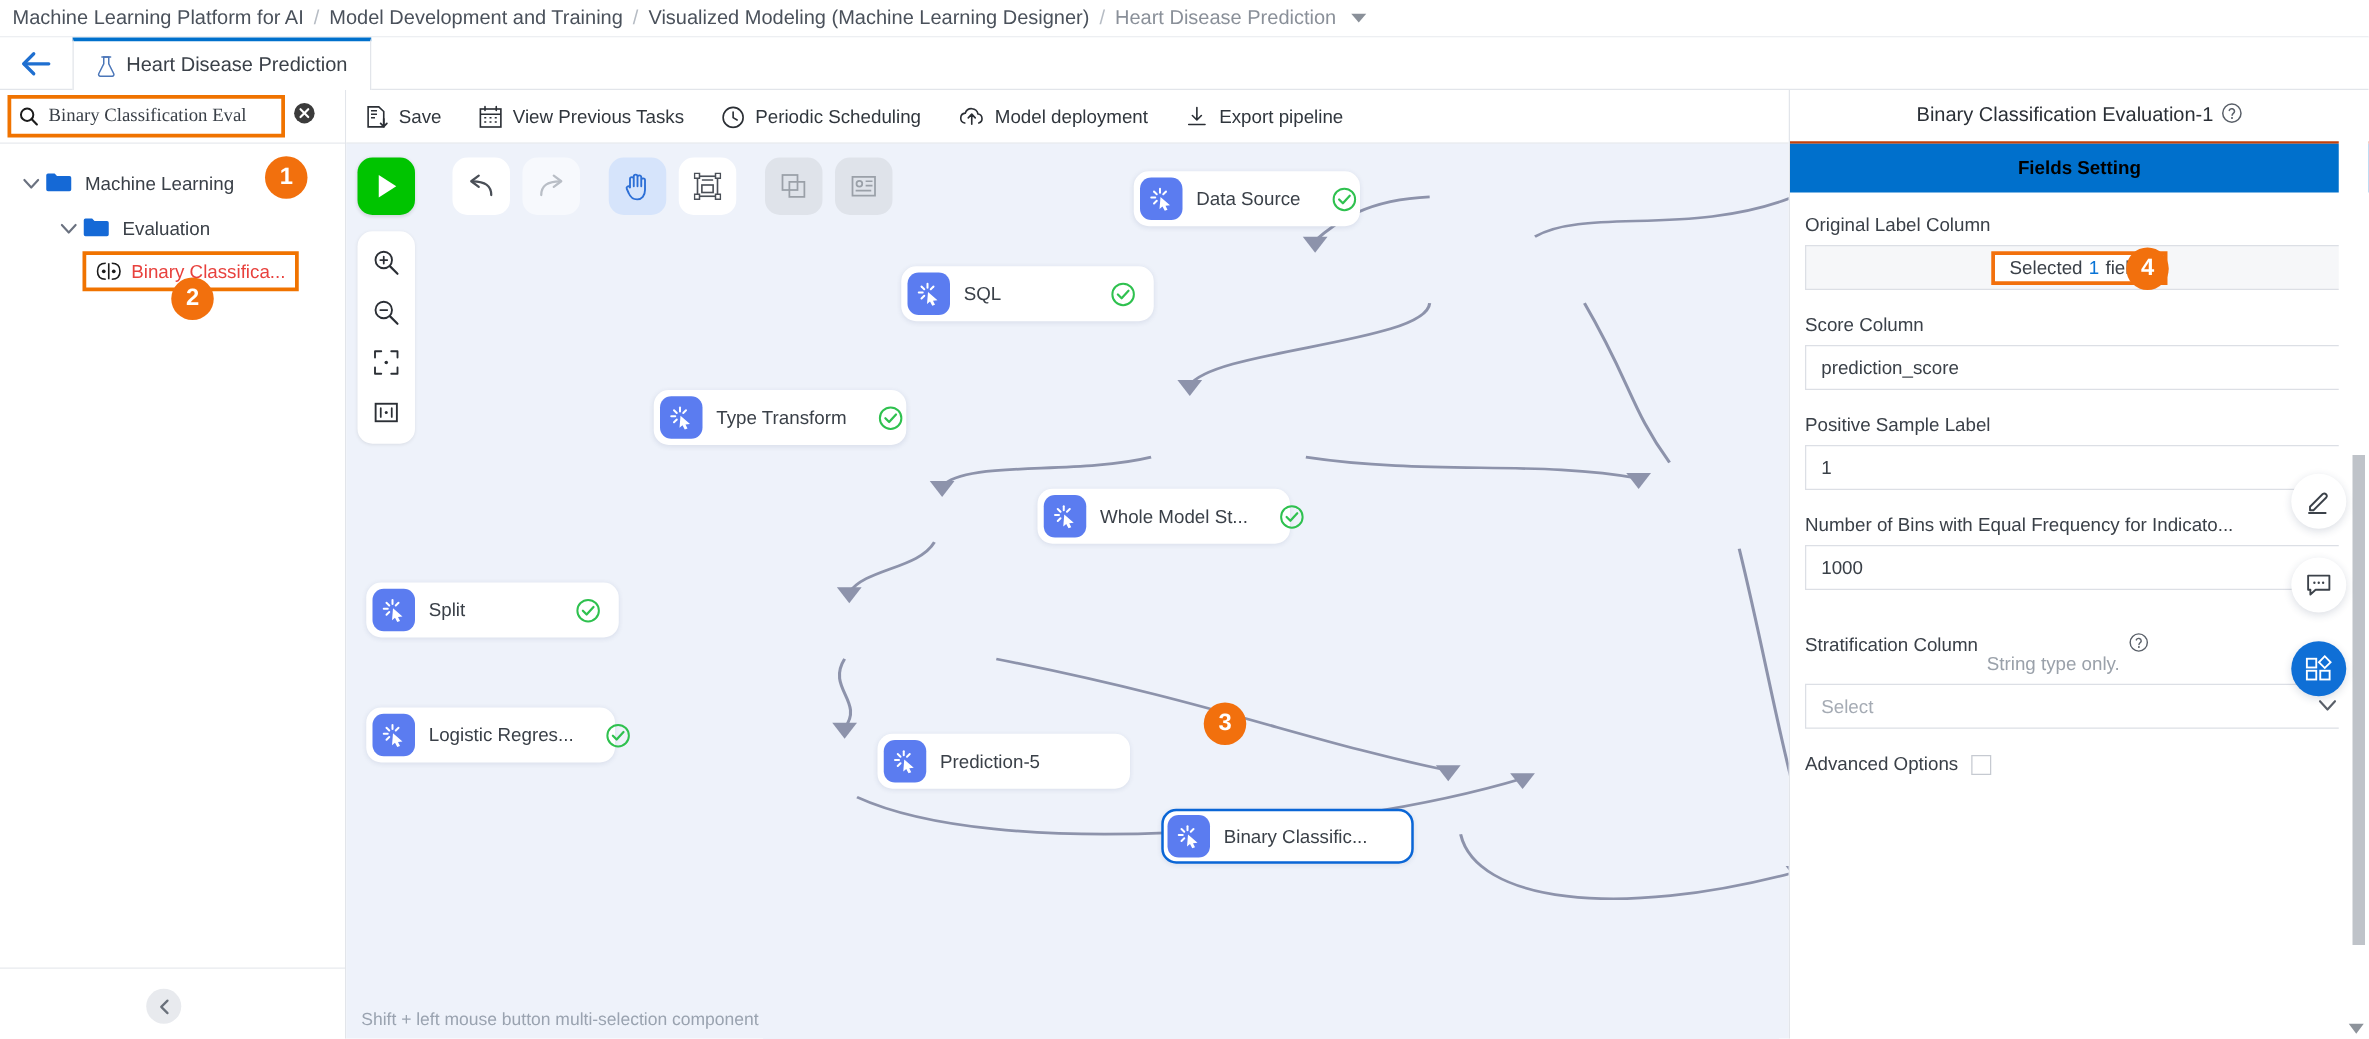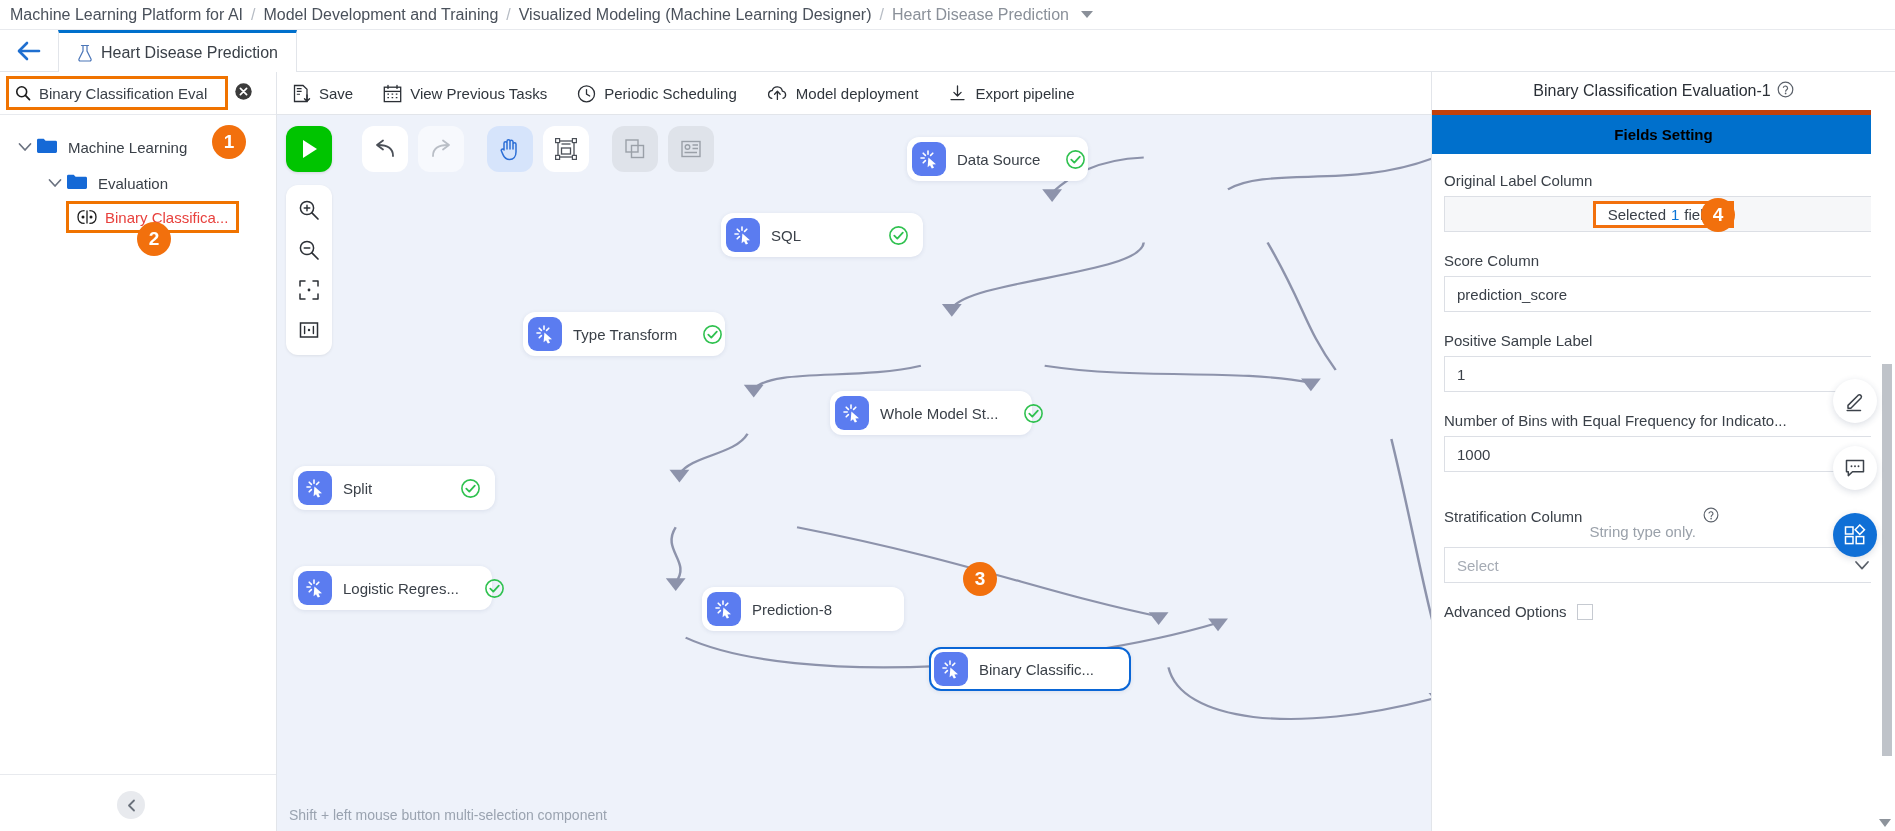--- a/index.html
+++ b/index.html
@@ -58,21 +58,21 @@
     border-bottom: 1px solid #e8eaee; padding: 0 6px; gap: 6px;
   }
   .searchbox {
     flex: 1; display: flex; align-items: center; gap: 8px;
     height: 34px; padding: 0 6px;
     border: 3px solid #f07300;
     max-width: 222px;
   }
   .searchbox input {
     border: none; outline: none; font-size: 15px; color: #3a4048;
-    width: 100%; font-family: Liberation Sans, sans-serif;
+    width: 100%; font-family: Liberation Serif, serif;
     background: transparent;
   }
   .clear-icon { cursor: pointer; flex: none; }
 
   .tree { padding-top: 14px; font-size: 15px; color: #3a4048; flex: 1; }
   .tree-row { display: flex; align-items: center; height: 36px; cursor: pointer; }
   .tree-row .chev { width: 22px; display:flex; align-items:center; justify-content:center; }
   .folder-ico { margin-right: 10px; flex: none; }
   .tree-row.lvl1 { padding-left: 14px; }
   .tree-row.lvl2 { padding-left: 44px; }
@@ -157,21 +157,21 @@
 
   svg.edges { position: absolute; inset: 0; width: 100%; height: 100%; z-index: 1; }
 
   
   .rightpane {
     width: 464px; background: #fff; border-left: 1px solid #e2e5ea;
     position: relative; display: flex; flex-direction: column;
   }
   .rp-title {
     height: 43px; display: flex; align-items: center; justify-content: center; gap: 6px;
-    font-size: 16px; color: #2a2f36; border-bottom: 5px solid #c2410c;
+    font-size: 16px; color: #2a2f36; border-bottom: 2px solid #c2410c;
   }
   .rp-tab {
     height: 39px; background: #0070cc; color: #000000; font-size: 15px; font-weight: bold;
     display: flex; align-items: center; justify-content: center; cursor: pointer;
   }
   .rp-body { padding: 18px 12px 0 12px; flex: 1; position: relative; }
   .field { margin-bottom: 20px; }
   .field-label {
     font-size: 15px; color: #3a4048; margin-bottom: 7px;
     display: flex; align-items: center; gap: 7px;
@@ -615,21 +615,21 @@
               <g stroke="#ffffff" stroke-width="1.6" stroke-linecap="round">
                 <path d="M9 2 V5.2"></path>
                   <path d="M4.2 4.2 L6.4 6.4"></path>
                   <path d="M2 9 H5.2"></path>
                   <path d="M4.2 13.8 L6.4 11.6"></path>
                   <path d="M13.8 4.2 L11.6 6.4"></path>
               </g>
               <path d="M9.4 8.6 L17 15.2 L13.4 15.6 L15 18.8 L12.8 19.6 L11 16.2 L8.6 18.2 Z" fill="#ffffff"></path>
             </svg>
           </span>
-          <span class="nlabel">Prediction-8</span>
+          <span class="nlabel">Prediction-5</span>
           <span class="nstat"></span>
         </div>
 
         <div class="node selected" style="left:652px; top:532px; width:202px;">
           <span class="nico">
             <svg width="20" height="20" viewBox="0 0 20 20">
               <g stroke="#ffffff" stroke-width="1.6" stroke-linecap="round">
                 <path d="M9 2 V5.2"></path>
                   <path d="M4.2 4.2 L6.4 6.4"></path>
                   <path d="M2 9 H5.2"></path>

